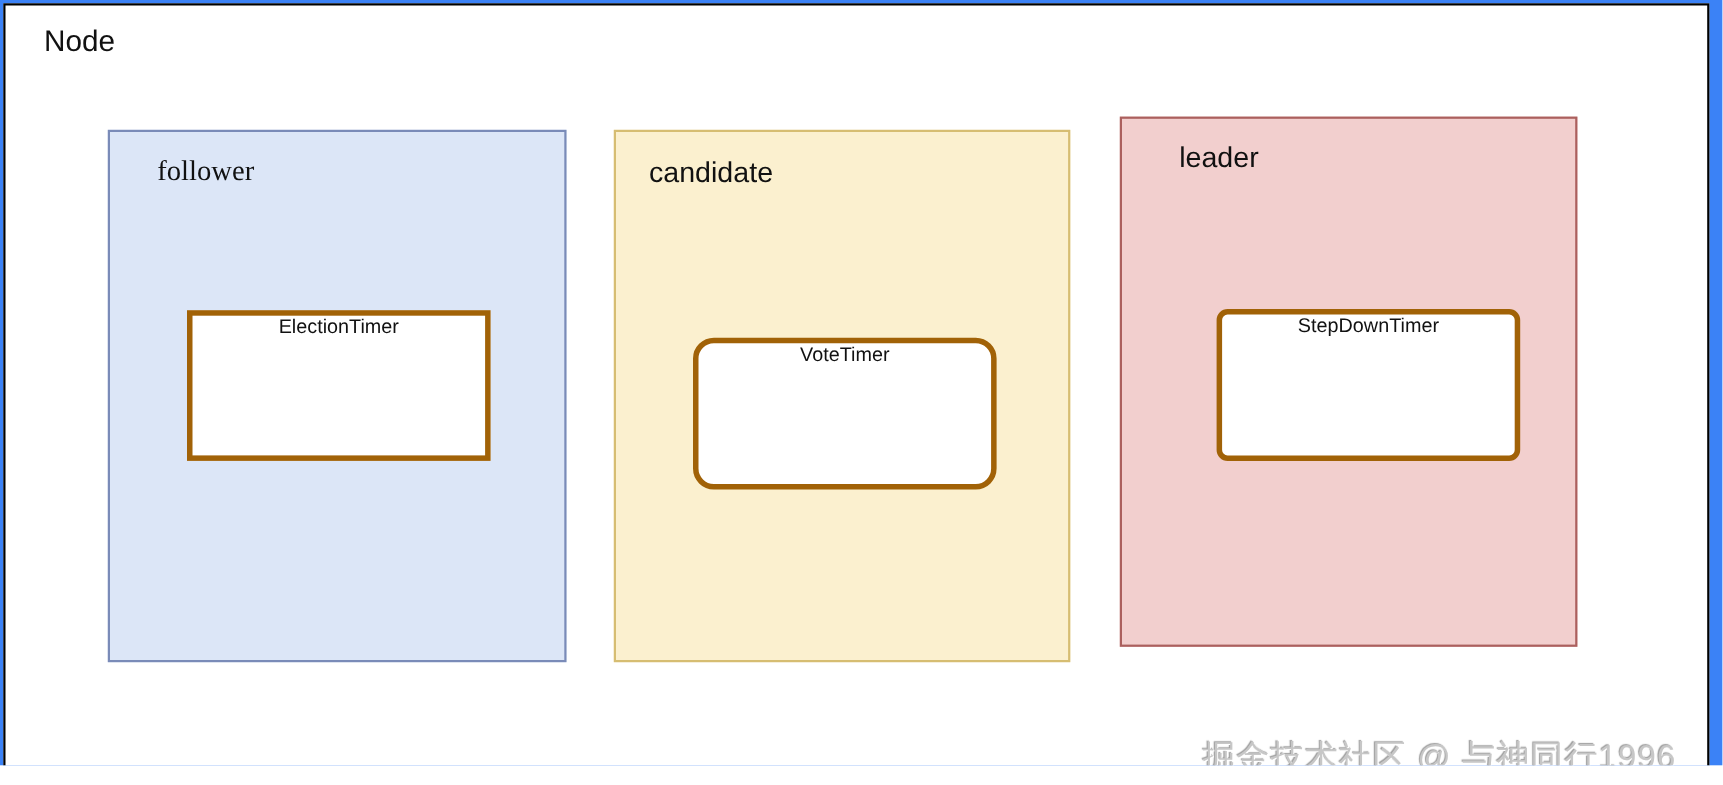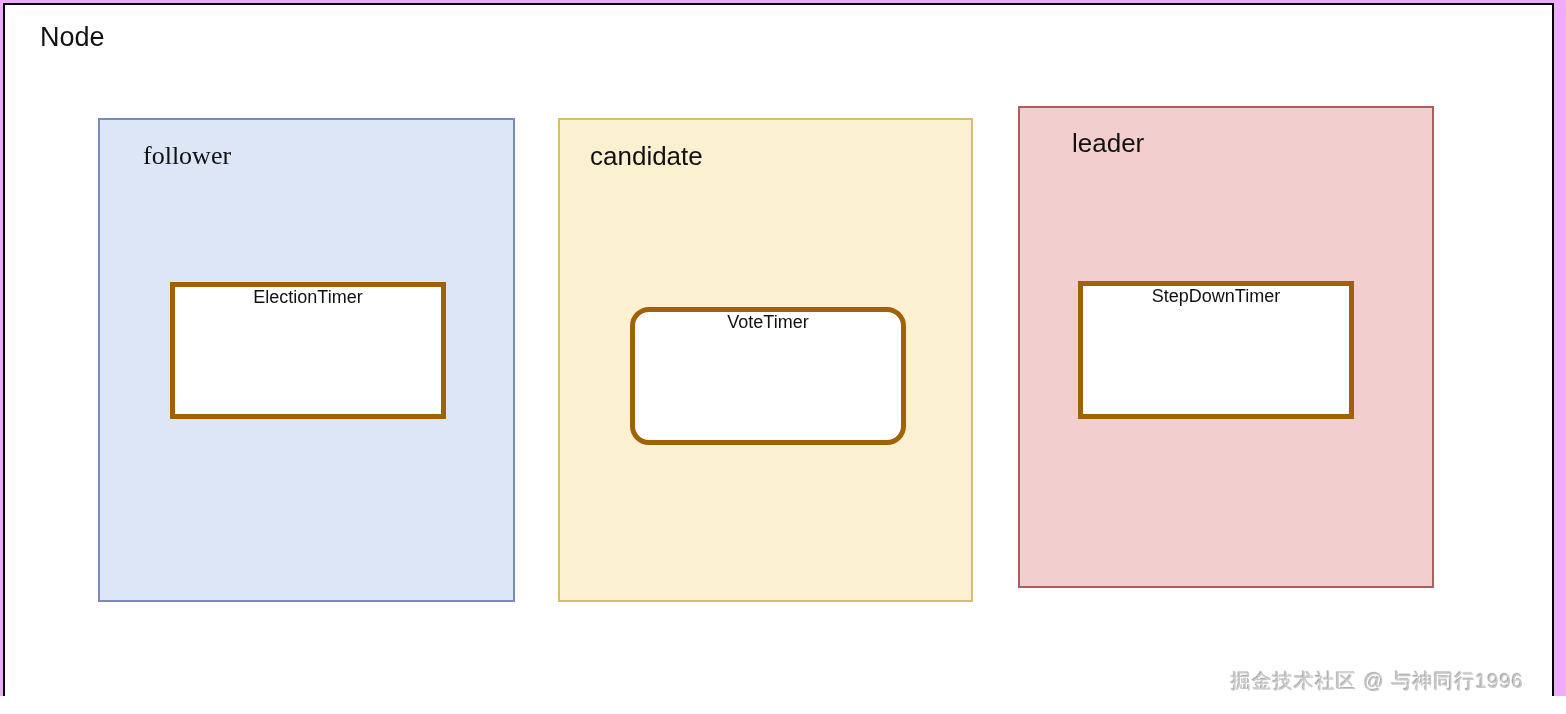--- a/index.html
+++ b/index.html
@@ -5,21 +5,21 @@
   html, body {
     margin: 0;
     padding: 0;
     background: #ffffff;
     font-family: "Liberation Sans", "DejaVu Sans", sans-serif;
   }
   .stage {
     position: relative;
     width: 1566px;
     height: 696px;
-    background: #f0abfc;
+    background: #3b82f6;
     overflow: hidden;
   }
   .node-frame {
     position: absolute;
     left: 3px;
     top: 3px;
     width: 1551px;
     height: 699px;
     border: 2px solid #000000;
     background: #ffffff;
@@ -56,26 +56,26 @@
     border: 5px solid #a16207;
     box-sizing: border-box;
     display: flex;
     justify-content: center;
     font-size: 18px;
     color: #111111;
     text-align: center;
   }
   .timer-follower  { left: 70px; top: 162px; height: 137px; }
   .timer-candidate { left: 70px; top: 187px; border-radius: 19px; }
-  .timer-leader    { left: 58px; top: 173px; }
+  .timer-leader    { left: 86px; top: 173px; border-radius: 10px; }
   .watermark {
     position: absolute;
     right: 28px;
     top: 663px;
-    font-size: 20px;
+    font-size: 30px;
     color: #c7c7c7;
     text-shadow: 1px 1px 0 #ffffff, -1px -1px 1px #9e9e9e;
     letter-spacing: 1px;
     white-space: nowrap;
   }
 </style>
 </head>
 <body>
 
 <div class="stage">

